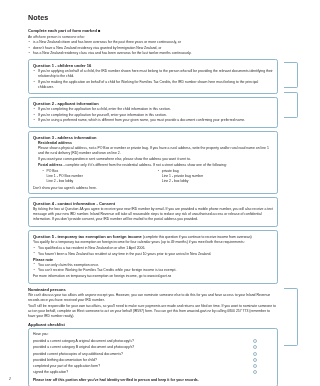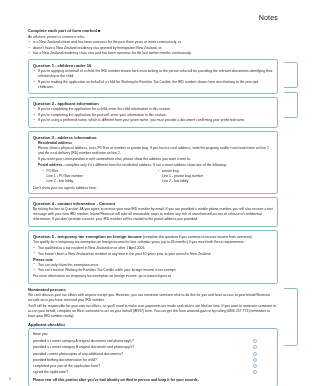--- a/index.html
+++ b/index.html
@@ -5,21 +5,21 @@
   * { box-sizing: border-box; margin: 0; padding: 0; }
   html, body {
     width: 298px; height: 386px;
     background: #ffffff;
     font-family: "Liberation Sans", sans-serif;
     color: #231f20;
     overflow: hidden;
   }
   .page { position: relative; width: 298px; height: 386px; padding: 13px 20px 0 28px; }
 
-  .doc-title { font-size: 7.2px; font-weight: normal; letter-spacing: .1px; margin-bottom: 6px; text-align: right; }
+  .doc-title { font-size: 7.2px; font-weight: bold; letter-spacing: .1px; margin-bottom: 6px; }
   .lead-bold { font-size: 4.1px; font-weight: bold; margin-bottom: 1.6px; }
   .lead-text { font-size: 3.5px; color: #3a3a3a; margin-bottom: 1.6px; }
 
   ul { list-style: none; }
   li { position: relative; padding-left: 5px; font-size: 3.45px; line-height: 1.42; color: #2d2d2d; margin-bottom: .7px; }
   li:before { content: "\2022"; position: absolute; left: 0.6px; top: -0.2px; color: #5b5b5b; font-size: 3.6px; }
 
   .qbox {
     border: 0.7px solid #8fb8cc;
     border-radius: 2.2px;

